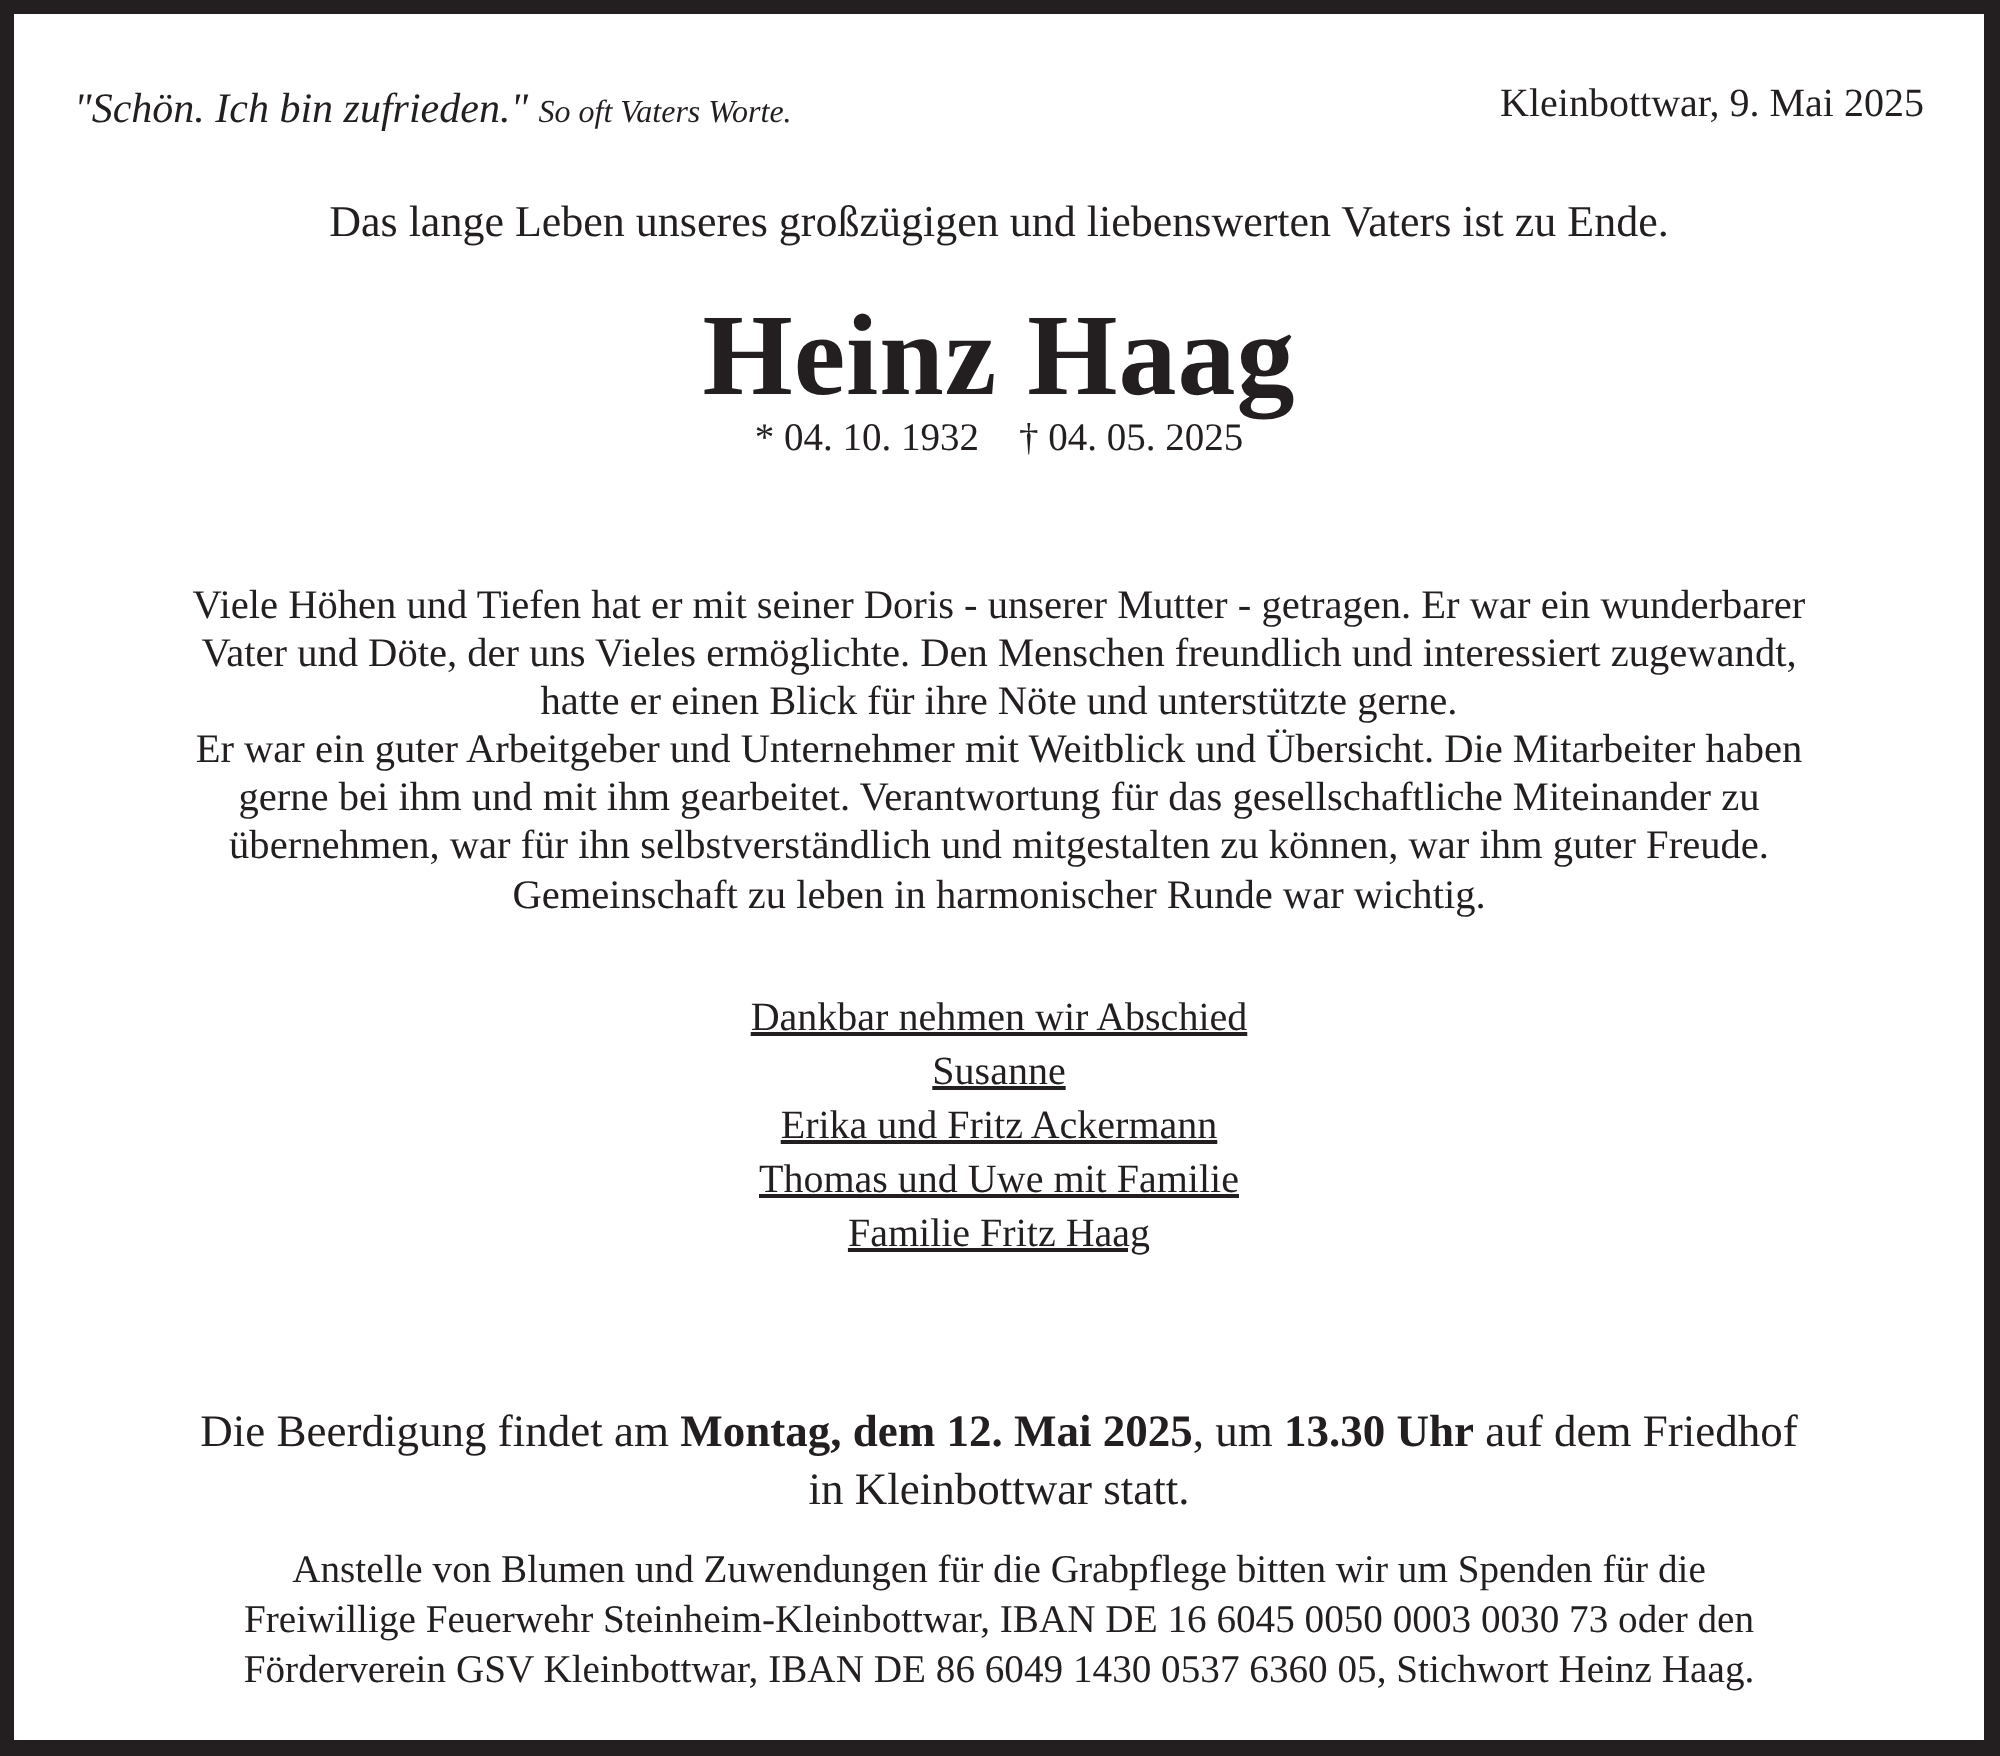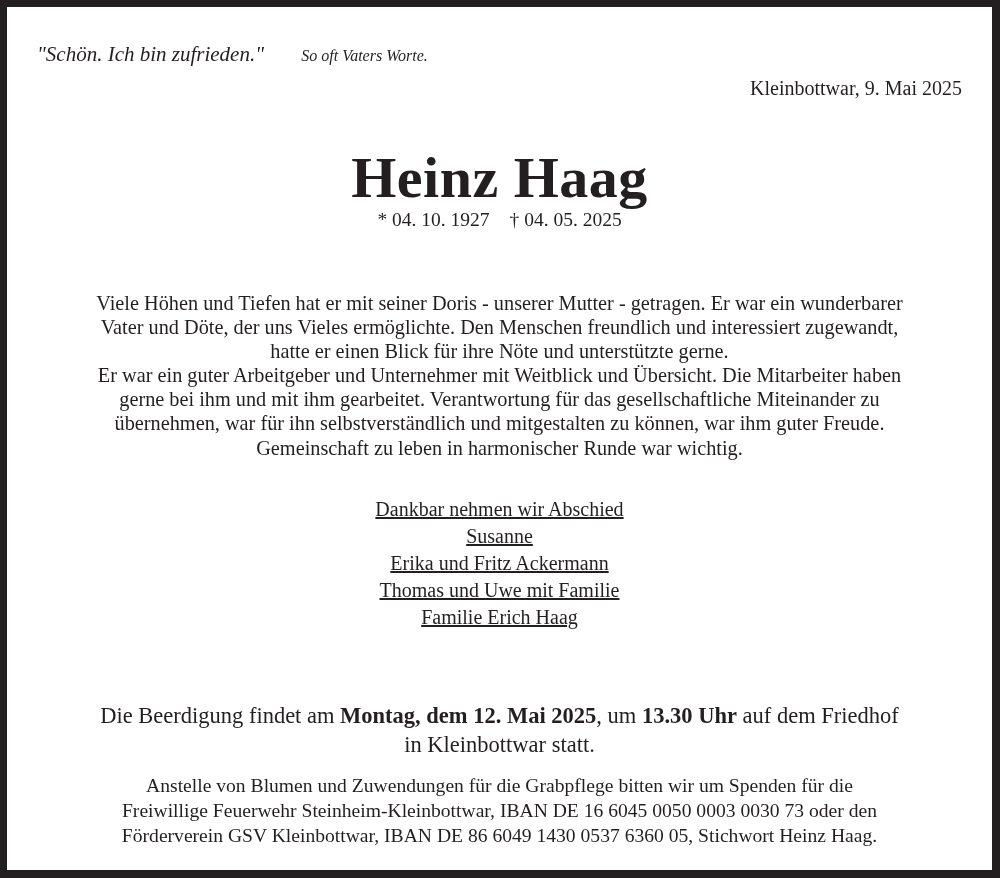--- a/index.html
+++ b/index.html
@@ -12,22 +12,22 @@
     border-left: 7px solid #231f20;
     border-right: 8px solid #231f20;
     border-bottom: 8px solid #231f20;
     background: #ffffff;
     font-family: "Liberation Serif", "DejaVu Serif", serif;
     color: #231f20;
   }
   .abs { position: absolute; white-space: nowrap; }
   .center { left: 0; right: 0; text-align: center; }
   .motto { left: 30px; top: 35px; font-style: italic; font-size: 21px; }
-  .motto .small { font-size: 16px; margin-left: 32px; }
-  .place-date { right: 30px; top: 34px; font-size: 20px; margin-top: 36px; }
+  .motto .small { font-size: 16px; }
+  .place-date { right: 30px; top: 34px; font-size: 20px; }
   .intro { top: 91px; font-size: 22px; }
   .name { top: 136px; font-size: 58px; font-weight: bold; letter-spacing: 0.5px; line-height: 70px; }
   .dates { top: 202px; font-size: 19.5px; }
   .dates .gap { display: inline-block; width: 20px; }
   .profession { top: 240px; font-size: 19.5px; }
   .bio { top: 284px; font-size: 20.3px; line-height: 24.1px; }
   .bio div { white-space: nowrap; }
   .mourners { top: 489px; font-size: 20px; line-height: 26.9px; text-decoration: underline; }
   .funeral { top: 694px; font-size: 22.5px; line-height: 29px; }
   .funeral b { font-weight: bold; }
@@ -38,44 +38,45 @@
 
 <div class="frame">
 
   <div class="abs motto">
     <span>"Schön. Ich bin zufrieden."</span>
     <span class="small">So oft Vaters Worte.</span>
   </div>
 
   <div class="abs place-date">Kleinbottwar, 9. Mai 2025</div>
 
+  <div class="abs center intro">Das lange Leben unseres großzügigen und liebenswerten Vaters ist zu Ende.</div>
 
   <div class="abs center name">Heinz Haag</div>
 
   <div class="abs center dates">
-    <span>* 04. 10. 1927</span><span class="gap"></span><span>† 04. 05. 2025</span>
+    <span>* 04. 10. 1932</span><span class="gap"></span><span>† 04. 05. 2025</span>
   </div>
 
 
   <div class="abs center bio">
     <div>Viele Höhen und Tiefen hat er mit seiner Doris - unserer Mutter - getragen. Er war ein wunderbarer</div>
     <div>Vater und Döte, der uns Vieles ermöglichte. Den Menschen freundlich und interessiert zugewandt,</div>
     <div>hatte er einen Blick für ihre Nöte und unterstützte gerne.</div>
     <div>Er war ein guter Arbeitgeber und Unternehmer mit Weitblick und Übersicht. Die Mitarbeiter haben</div>
     <div>gerne bei ihm und mit ihm gearbeitet. Verantwortung für das gesellschaftliche Miteinander zu</div>
     <div>übernehmen, war für ihn selbstverständlich und mitgestalten zu können, war ihm guter Freude.</div>
     <div>Gemeinschaft zu leben in harmonischer Runde war wichtig.</div>
   </div>
 
   <div class="abs center mourners">
     <div>Dankbar nehmen wir Abschied</div>
     <div>Susanne</div>
     <div>Erika und Fritz Ackermann</div>
     <div>Thomas und Uwe mit Familie</div>
-    <div>Familie Erich Haag</div>
+    <div>Familie Fritz Haag</div>
   </div>
 
   <div class="abs center funeral">
     <div><span>Die Beerdigung findet am </span><b>Montag, dem 12. Mai 2025</b><span>, um </span><b>13.30 Uhr</b><span> auf dem Friedhof</span></div>
     <div>in Kleinbottwar statt.</div>
   </div>
 
   <div class="abs center donation">
     <div>Anstelle von Blumen und Zuwendungen für die Grabpflege bitten wir um Spenden für die</div>
     <div>Freiwillige Feuerwehr Steinheim-Kleinbottwar, IBAN DE 16 6045 0050 0003 0030 73 oder den</div>

